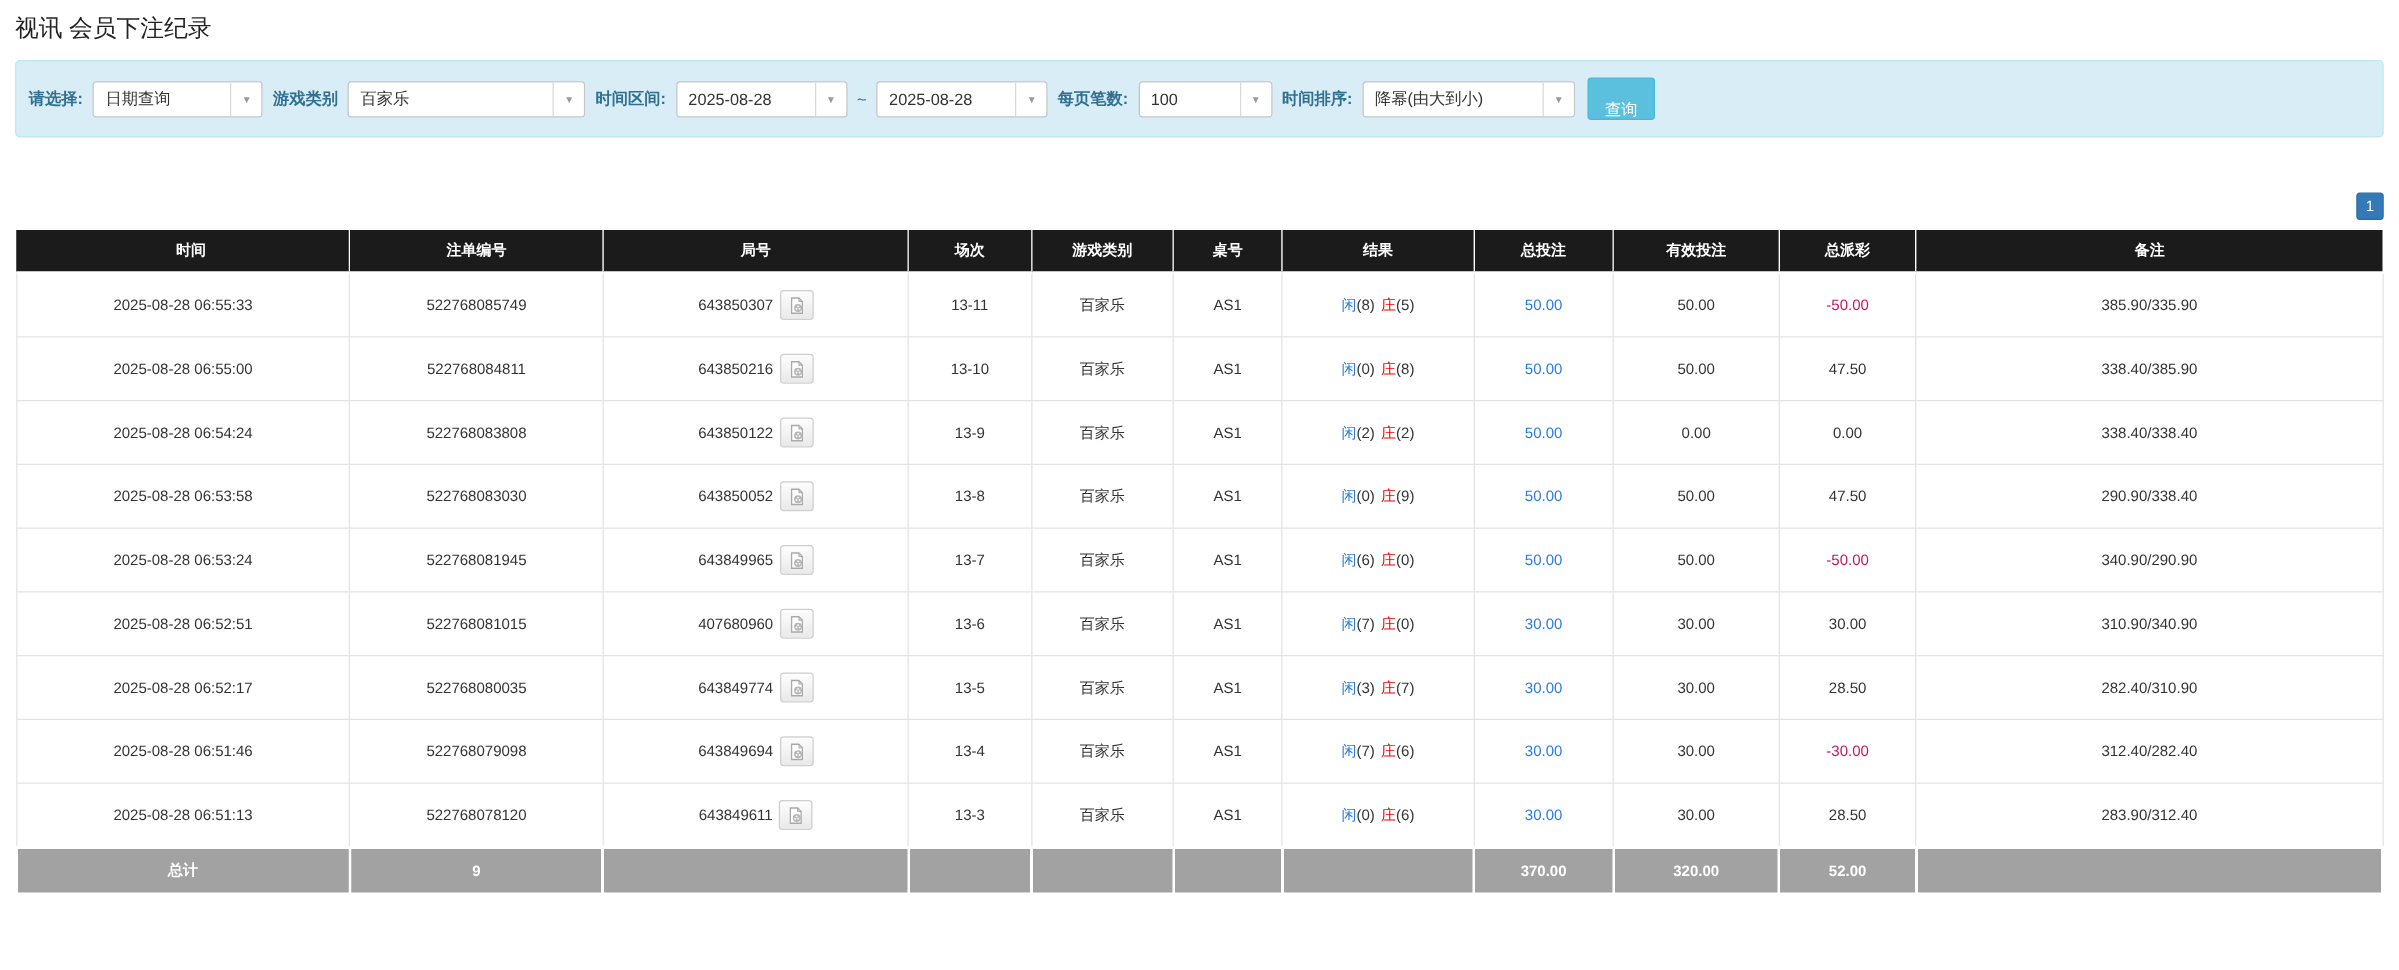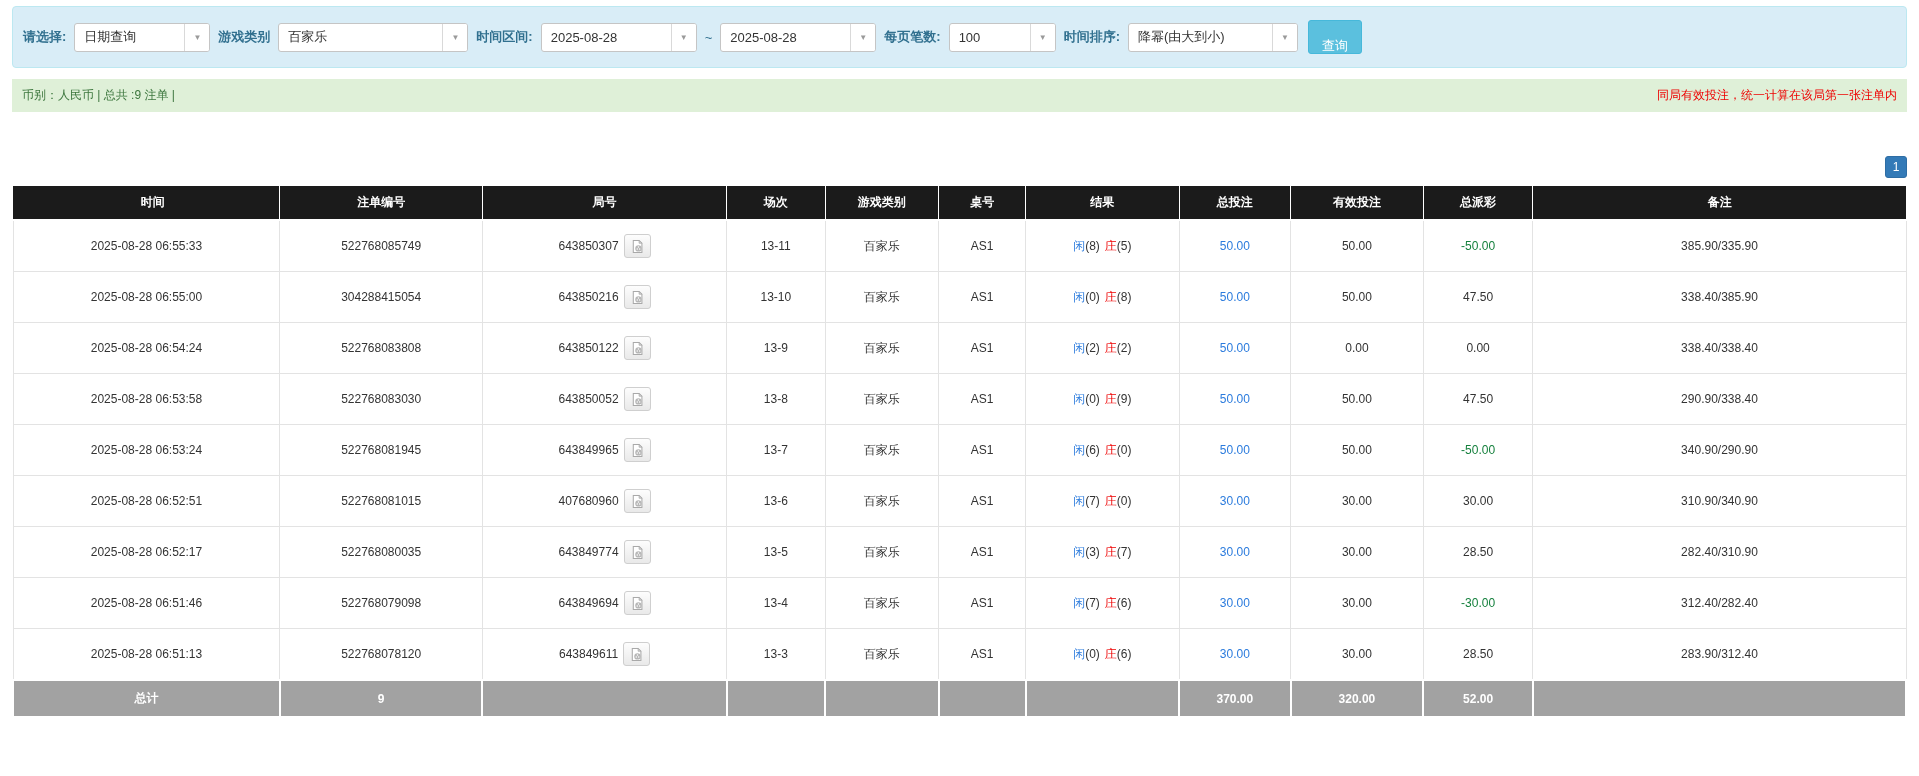--- a/index.html
+++ b/index.html
@@ -14,21 +14,21 @@
     background:#d9edf7; border:1px solid #bce8f1; border-radius:4px;
     padding:13px 10px; display:flex; align-items:center; gap:8px; margin-bottom:11px;
   }
   .f-label { color:#31708f; font-weight:bold; font-size:13px; white-space:nowrap; }
   .tilde { color:#31708f; font-size:13px; }
   .combo { display:flex; align-items:stretch; background:#fff; border:1px solid #c5c5c5; border-radius:3px; height:29px; overflow:hidden; }
   .combo .val { display:flex; align-items:center; padding:0 9px; font-size:13px; color:#333; flex:1; white-space:nowrap; }
   .combo .arrow { width:25px; border-left:1px solid #d9d9d9; display:flex; align-items:center; justify-content:center; color:#9a9a9a; font-size:8px; background:#fff; cursor:pointer; }
   .w-qtype { width:136px; }
   .w-game  { width:190px; }
-  .w-date  { width:156px; }
+  .w-date  { width:137px; }
   .w-size  { width:107px; }
   .w-sort  { width:170px; }
   .btn-query {
     background:#5bc0de; border:1px solid #46b8da; color:#fff; font-size:13px;
     height:29px; padding:16px 13px; border-radius:3px; cursor:pointer; margin-left:2px;
   }
 
   
   .notice {
     background:#dff0d8; padding:8px 10px; font-size:12px;
@@ -61,32 +61,33 @@
   .video-btn {
     display:inline-flex; align-items:center; justify-content:center;
     width:27px; height:24px; margin-left:5px; vertical-align:middle;
     background:linear-gradient(#fdfdfd,#e9e9e9); border:1px solid #cfcfcf; border-radius:3px; cursor:pointer;
   }
   .res-label { display:inline-block; }
   .res-label.p { color:#2b7bdd; }
   .res-label.b { color:#ee0000; margin-left:5px; }
   .res-n { color:#333; }
   .bet-link { color:#2b7bdd; text-decoration:none; cursor:pointer; }
-  .amount-auto.neg { color:#15803d; }
+  .amount-auto.neg { color:#be185d; }
 
   table.bets tr.summary td {
     background:#a2a2a2; color:#fff; font-weight:bold; padding:9px 3px;
     border:2px solid #fff;
   }
 </style>
 </head>
 <body>
 
 <div class="page">
 
+  <div class="page-title">视讯 会员下注纪录</div>
 
   <div class="filter-bar">
     <span class="f-label">请选择:</span>
     <div class="combo w-qtype">
       <span class="val">日期查询</span>
       <span class="arrow">▼</span>
     </div>
 
     <span class="f-label">游戏类别</span>
     <div class="combo w-game">
@@ -113,24 +114,20 @@
 
     <span class="f-label">时间排序:</span>
     <div class="combo w-sort">
       <span class="val">降幂(由大到小)</span>
       <span class="arrow">▼</span>
     </div>
 
     <button class="btn-query">查询</button>
   </div>
 
-  <div class="notice">
-    <span class="notice-left">币别：人民币 | 总共 :9 注单 |</span>
-    <span class="notice-right">同局有效投注，统一计算在该局第一张注单内</span>
-  </div>
 
   <div class="pager pager-top">
     <div class="page-btn">1</div>
   </div>
 
   <table class="bets">
     <colgroup>
       <col style="width:14.1%">
         <col style="width:10.7%">
         <col style="width:12.9%">
@@ -182,21 +179,21 @@
             <span class="res-label p">闲</span><span class="res-n">(8)</span><span class="res-label b">庄</span><span class="res-n">(5)</span>
           </td>
           <td><a class="bet-link">50.00</a></td>
           <td>50.00</td>
           <td><span class="amount-auto neg">-50.00</span></td>
           <td>385.90/335.90</td>
         </tr>
 
         <tr>
           <td>2025-08-28 06:55:00</td>
-          <td>304288415054</td>
+          <td>522768084811</td>
           <td class="round-cell">
             <span class="round-no">643850216</span><span class="video-btn">
               <svg width="15" height="15" viewBox="0 0 16 16">
                 <path d="M3.5 1.5h6.2l3 3v10H3.5z" fill="#fff" stroke="#a9a9a9" stroke-width="1.1"></path>
                 <path d="M9.7 1.5l3 3h-3z" fill="#d6d6d6" stroke="#a9a9a9" stroke-width="0.8"></path>
                 <circle cx="9" cy="10" r="3.4" fill="#b7b7b7"></circle>
                 <circle cx="9" cy="8.6" r="0.8" fill="#fff"></circle>
                 <circle cx="7.7" cy="10.7" r="0.8" fill="#fff"></circle>
                 <circle cx="10.3" cy="10.7" r="0.8" fill="#fff"></circle>
               </svg>

